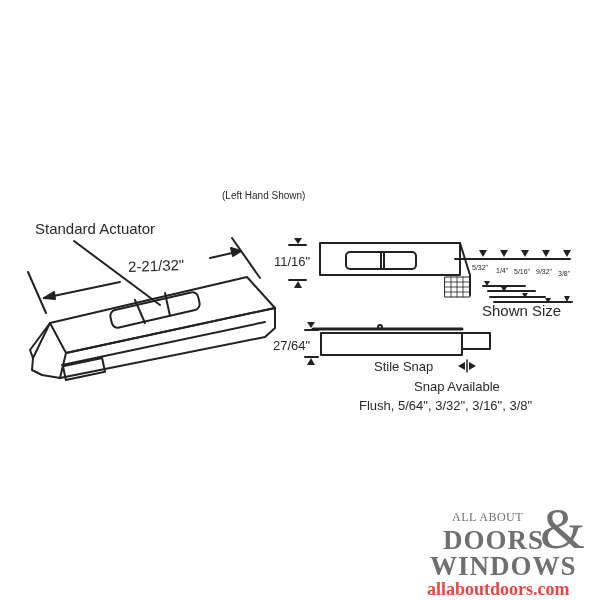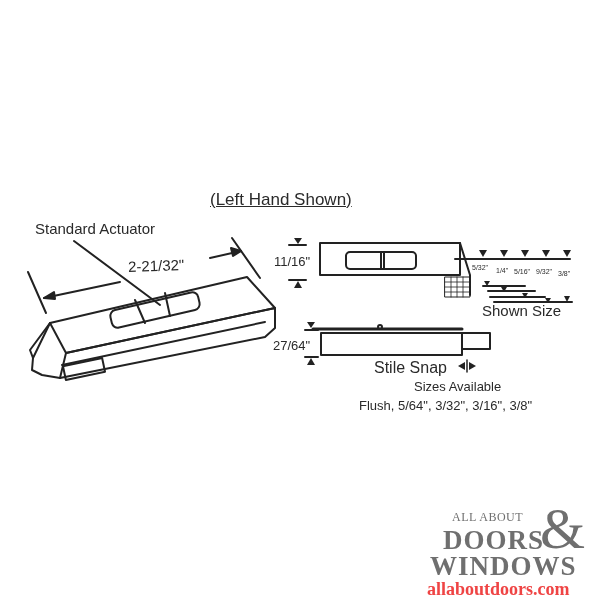--- a/index.html
+++ b/index.html
@@ -91,35 +91,35 @@
       <line x1="305" y1="357" x2="318" y2="357"></line>
       <polygon points="307,322 315,322 311,328" fill="#222" stroke="none"></polygon>
       <polygon points="307,365 315,365 311,358" fill="#222" stroke="none"></polygon>
       <line x1="467" y1="360" x2="467" y2="372" stroke-width="1.5"></line>
       <polygon points="458,366 465,362 465,370" fill="#222" stroke="none"></polygon>
       <polygon points="476,366 469,362 469,370" fill="#222" stroke="none"></polygon>
     </g>
   </g>
 </svg>
 
-<div class="lbl" style="left:210px;top:190px;font-size:17px;text-decoration:underline;">(Left Hand Shown)</div>
+<div class="lbl" style="left:222px;top:190px;font-size:10px;">(Left Hand Shown)</div>
 <div class="lbl" style="left:35px;top:220px;font-size:15px;">Standard Actuator</div>
 <div class="lbl" style="left:128px;top:257px;font-size:15px;transform:rotate(-2deg);">2-21/32"</div>
 <div class="lbl" style="left:274px;top:254px;font-size:13px;">11/16"</div>
 
 <div class="lbl" style="left:472px;top:264px;font-size:7px;">5/32"</div>
 <div class="lbl" style="left:496px;top:267px;font-size:7px;">1/4"</div>
 <div class="lbl" style="left:514px;top:268px;font-size:7px;">5/16"</div>
 <div class="lbl" style="left:536px;top:268px;font-size:7px;">9/32"</div>
 <div class="lbl" style="left:558px;top:270px;font-size:7px;">3/8"</div>
 <div class="lbl" style="left:482px;top:302px;font-size:15px;">Shown Size</div>
 
 <div class="lbl" style="left:273px;top:338px;font-size:13px;">27/64"</div>
-<div class="lbl" style="left:374px;top:359px;font-size:16px;">Stile Snap</div>
-<div class="lbl" style="left:414px;top:379px;font-size:13px;">Sizes Available</div>
+<div class="lbl" style="left:374px;top:359px;font-size:13px;">Stile Snap</div>
+<div class="lbl" style="left:414px;top:379px;font-size:13px;">Snap Available</div>
 <div class="lbl" style="left:359px;top:398px;font-size:13px;">Flush, 5/64", 3/32", 3/16", 3/8"</div>
 
 <div>
   <div class="logo" style="left:452px;top:511px;font-size:12px;letter-spacing:0.5px;">ALL ABOUT</div>
   <div class="logo" style="left:443px;top:527px;font-size:27px;font-weight:bold;letter-spacing:1px;">DOORS</div>
   <div class="logo" style="left:540px;top:500px;font-size:58px;">&amp;</div>
   <div class="logo" style="left:430px;top:553px;font-size:27px;font-weight:bold;letter-spacing:1px;">WINDOWS</div>
   <div class="logo" style="left:427px;top:580px;font-size:18px;font-weight:bold;color:#ef4444;">allaboutdoors.com</div>
 </div>
 

